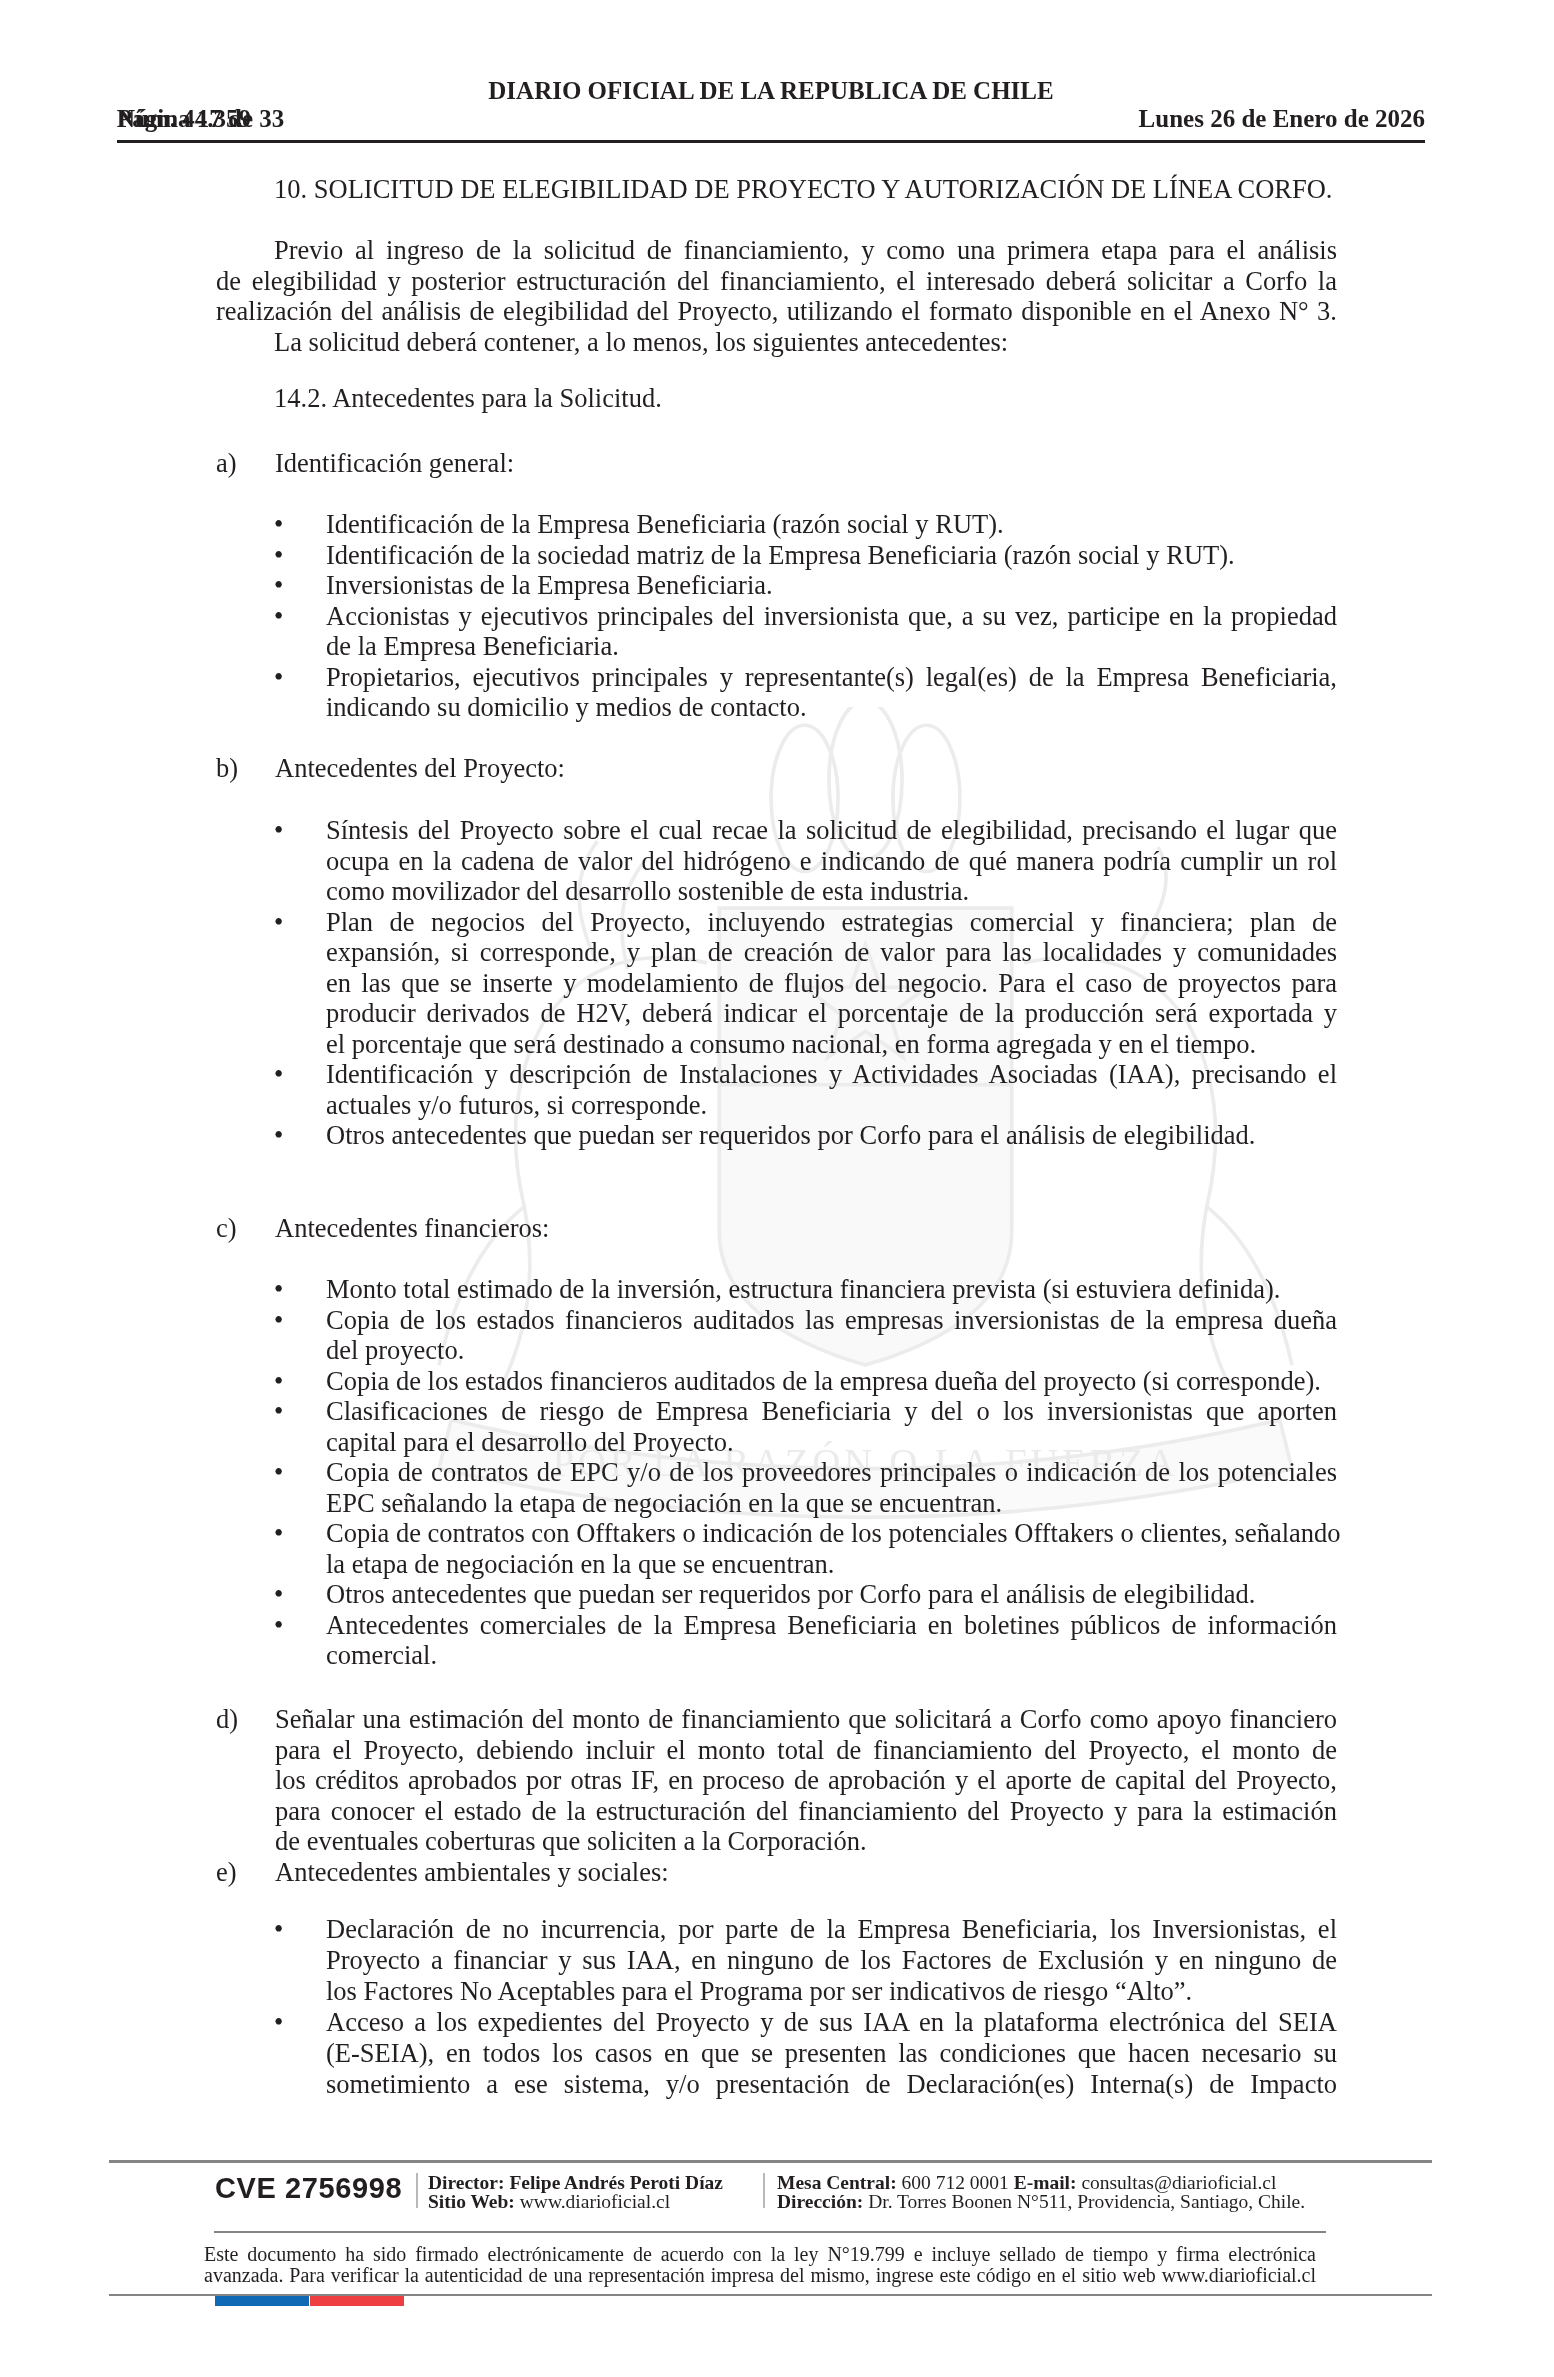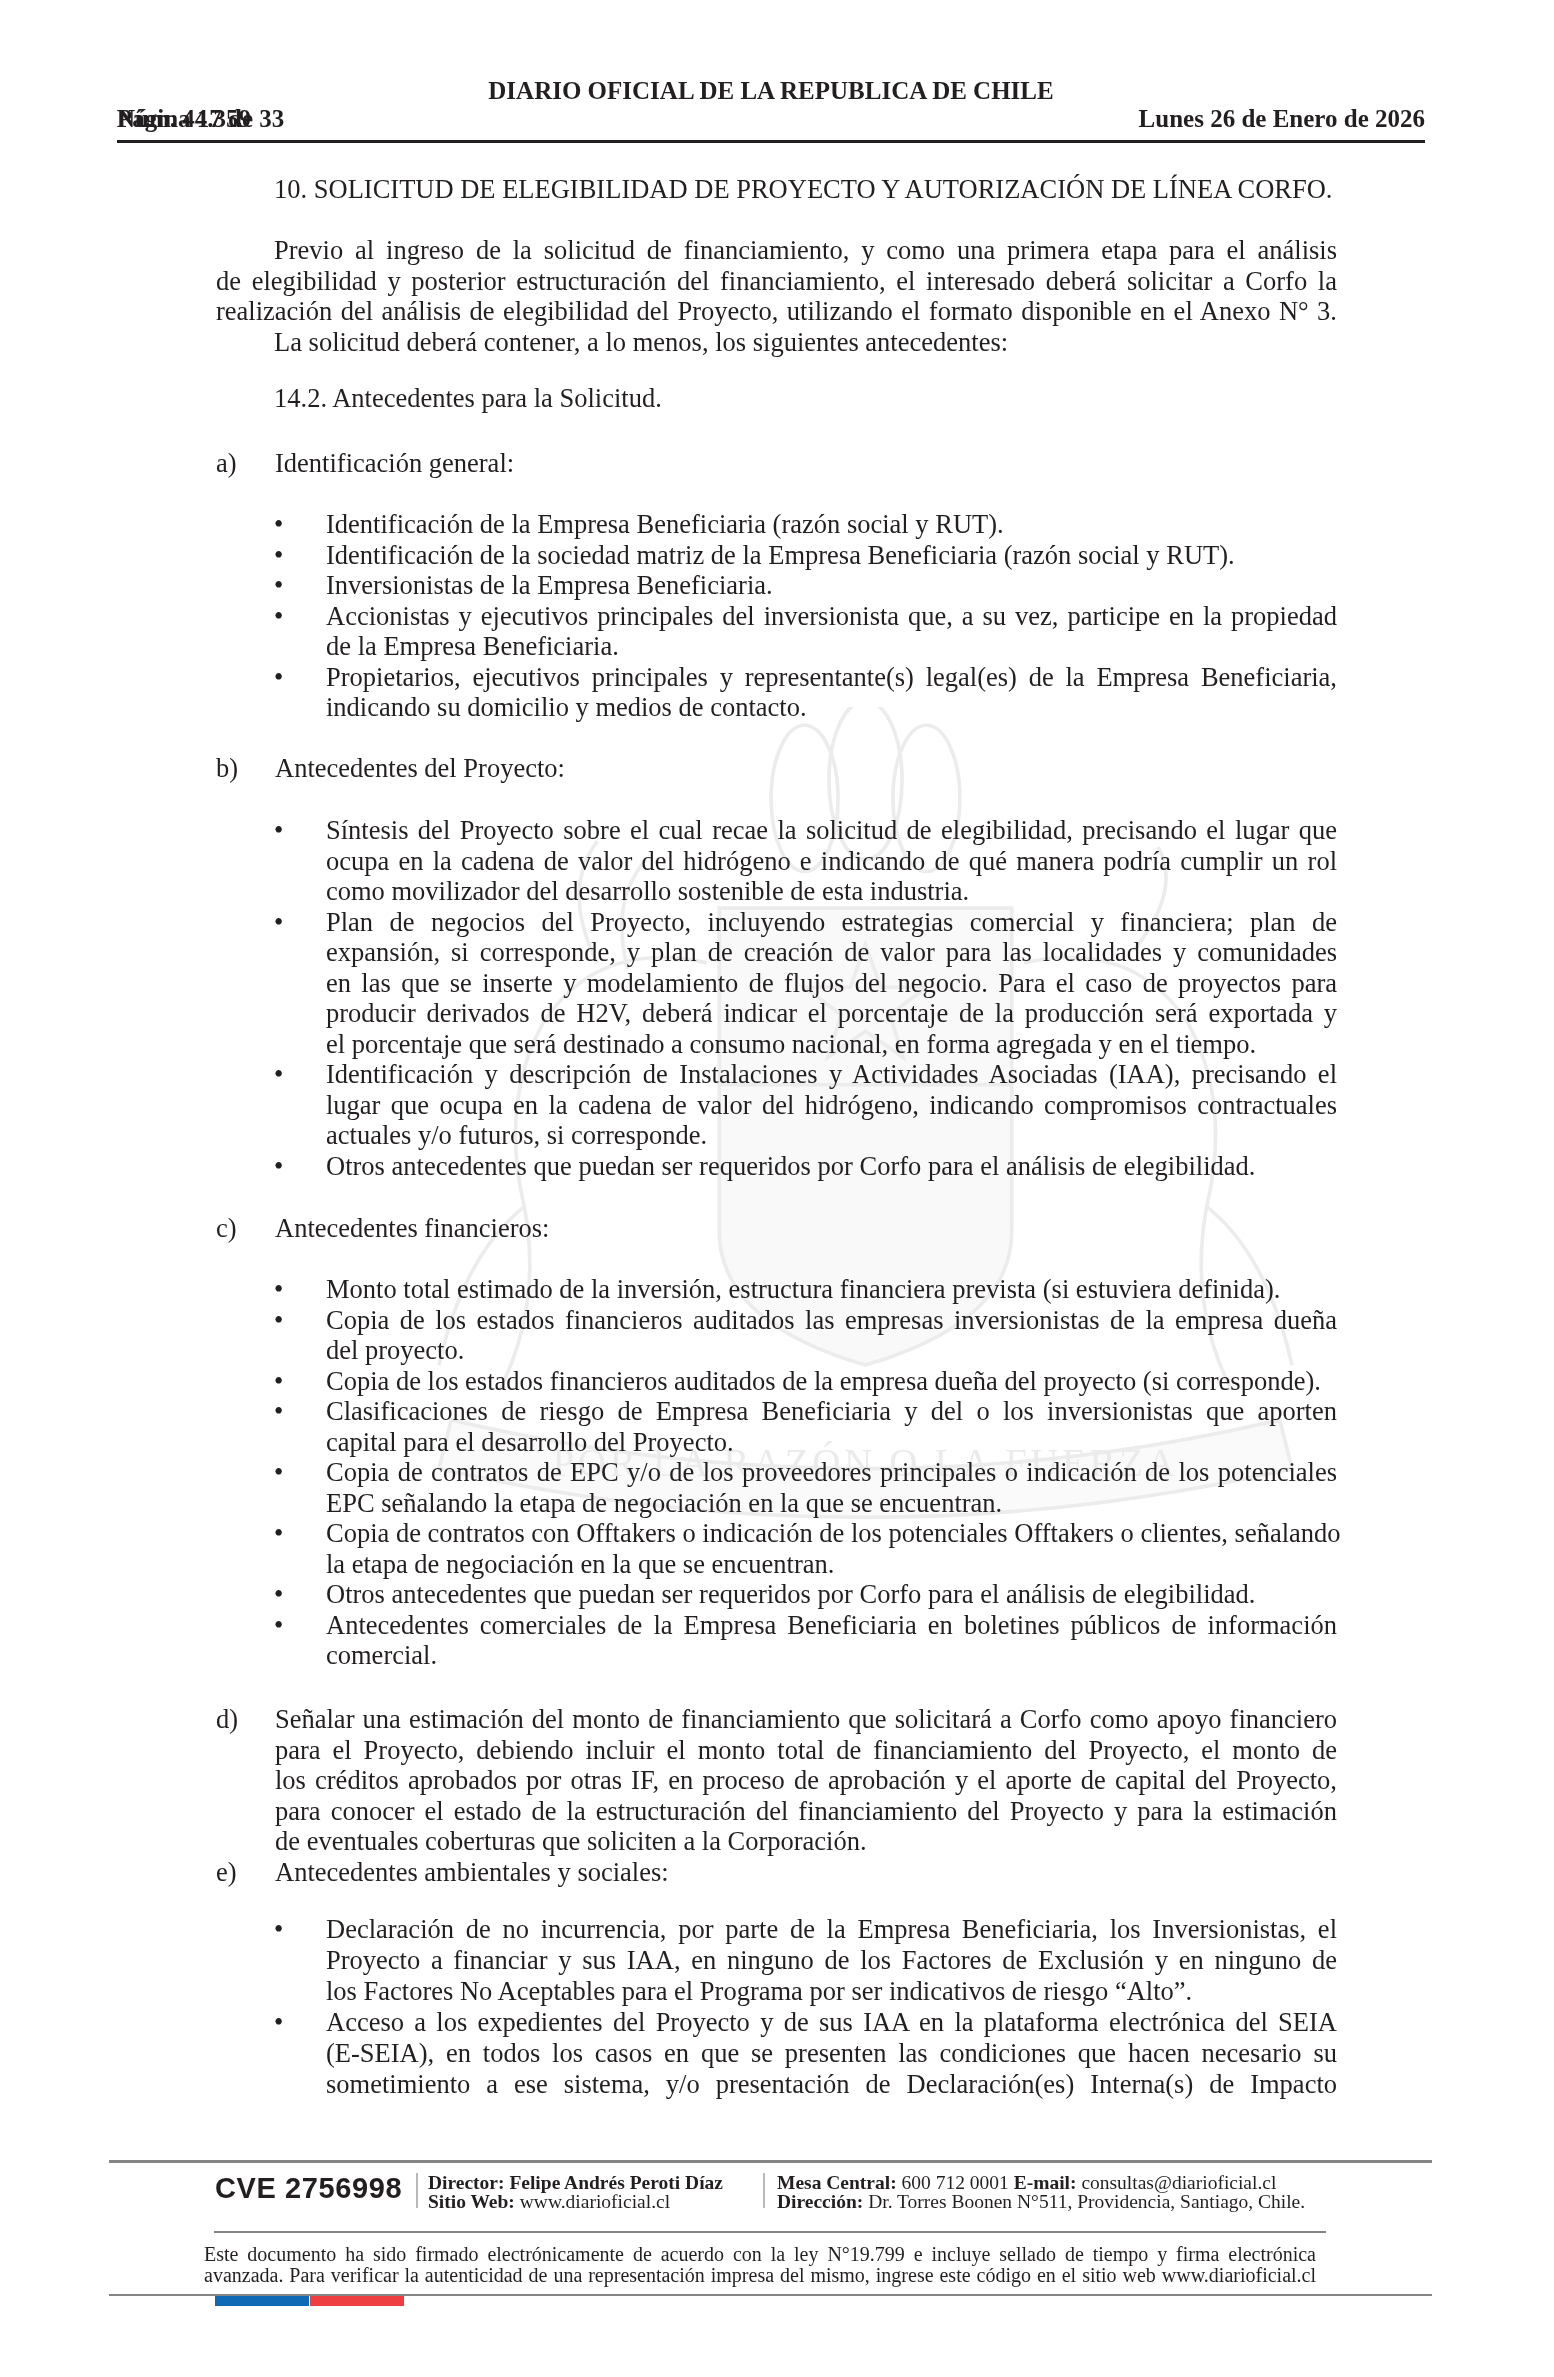--- a/index.html
+++ b/index.html
@@ -146,21 +146,20 @@
       <span class="dot">•</span>
       <div class="ln j">Plan de negocios del Proyecto, incluyendo estrategias comercial y financiera; plan de</div>
       <div class="ln j">expansión, si corresponde, y plan de creación de valor para las localidades y comunidades</div>
       <div class="ln j">en las que se inserte y modelamiento de flujos del negocio. Para el caso de proyectos para</div>
       <div class="ln j">producir derivados de H2V, deberá indicar el porcentaje de la producción será exportada y</div>
       <div class="ln">el porcentaje que será destinado a consumo nacional, en forma agregada y en el tiempo.</div>
     </div>
     <div class="bullet">
       <span class="dot">•</span>
       <div class="ln j">Identificación y descripción de Instalaciones y Actividades Asociadas (IAA), precisando el</div>
-      <div class="ln j">lugar que ocupa en la cadena de valor del hidrógeno, indicando compromisos contractuales</div>
       <div class="ln">actuales y/o futuros, si corresponde.</div>
     </div>
     <div class="bullet">
       <span class="dot">•</span>
       <div class="ln">Otros antecedentes que puedan ser requeridos por Corfo para el análisis de elegibilidad.</div>
     </div>
   </div>
 
   <div id="c-head" class="blk item-head">
     <span class="marker">c)</span>

